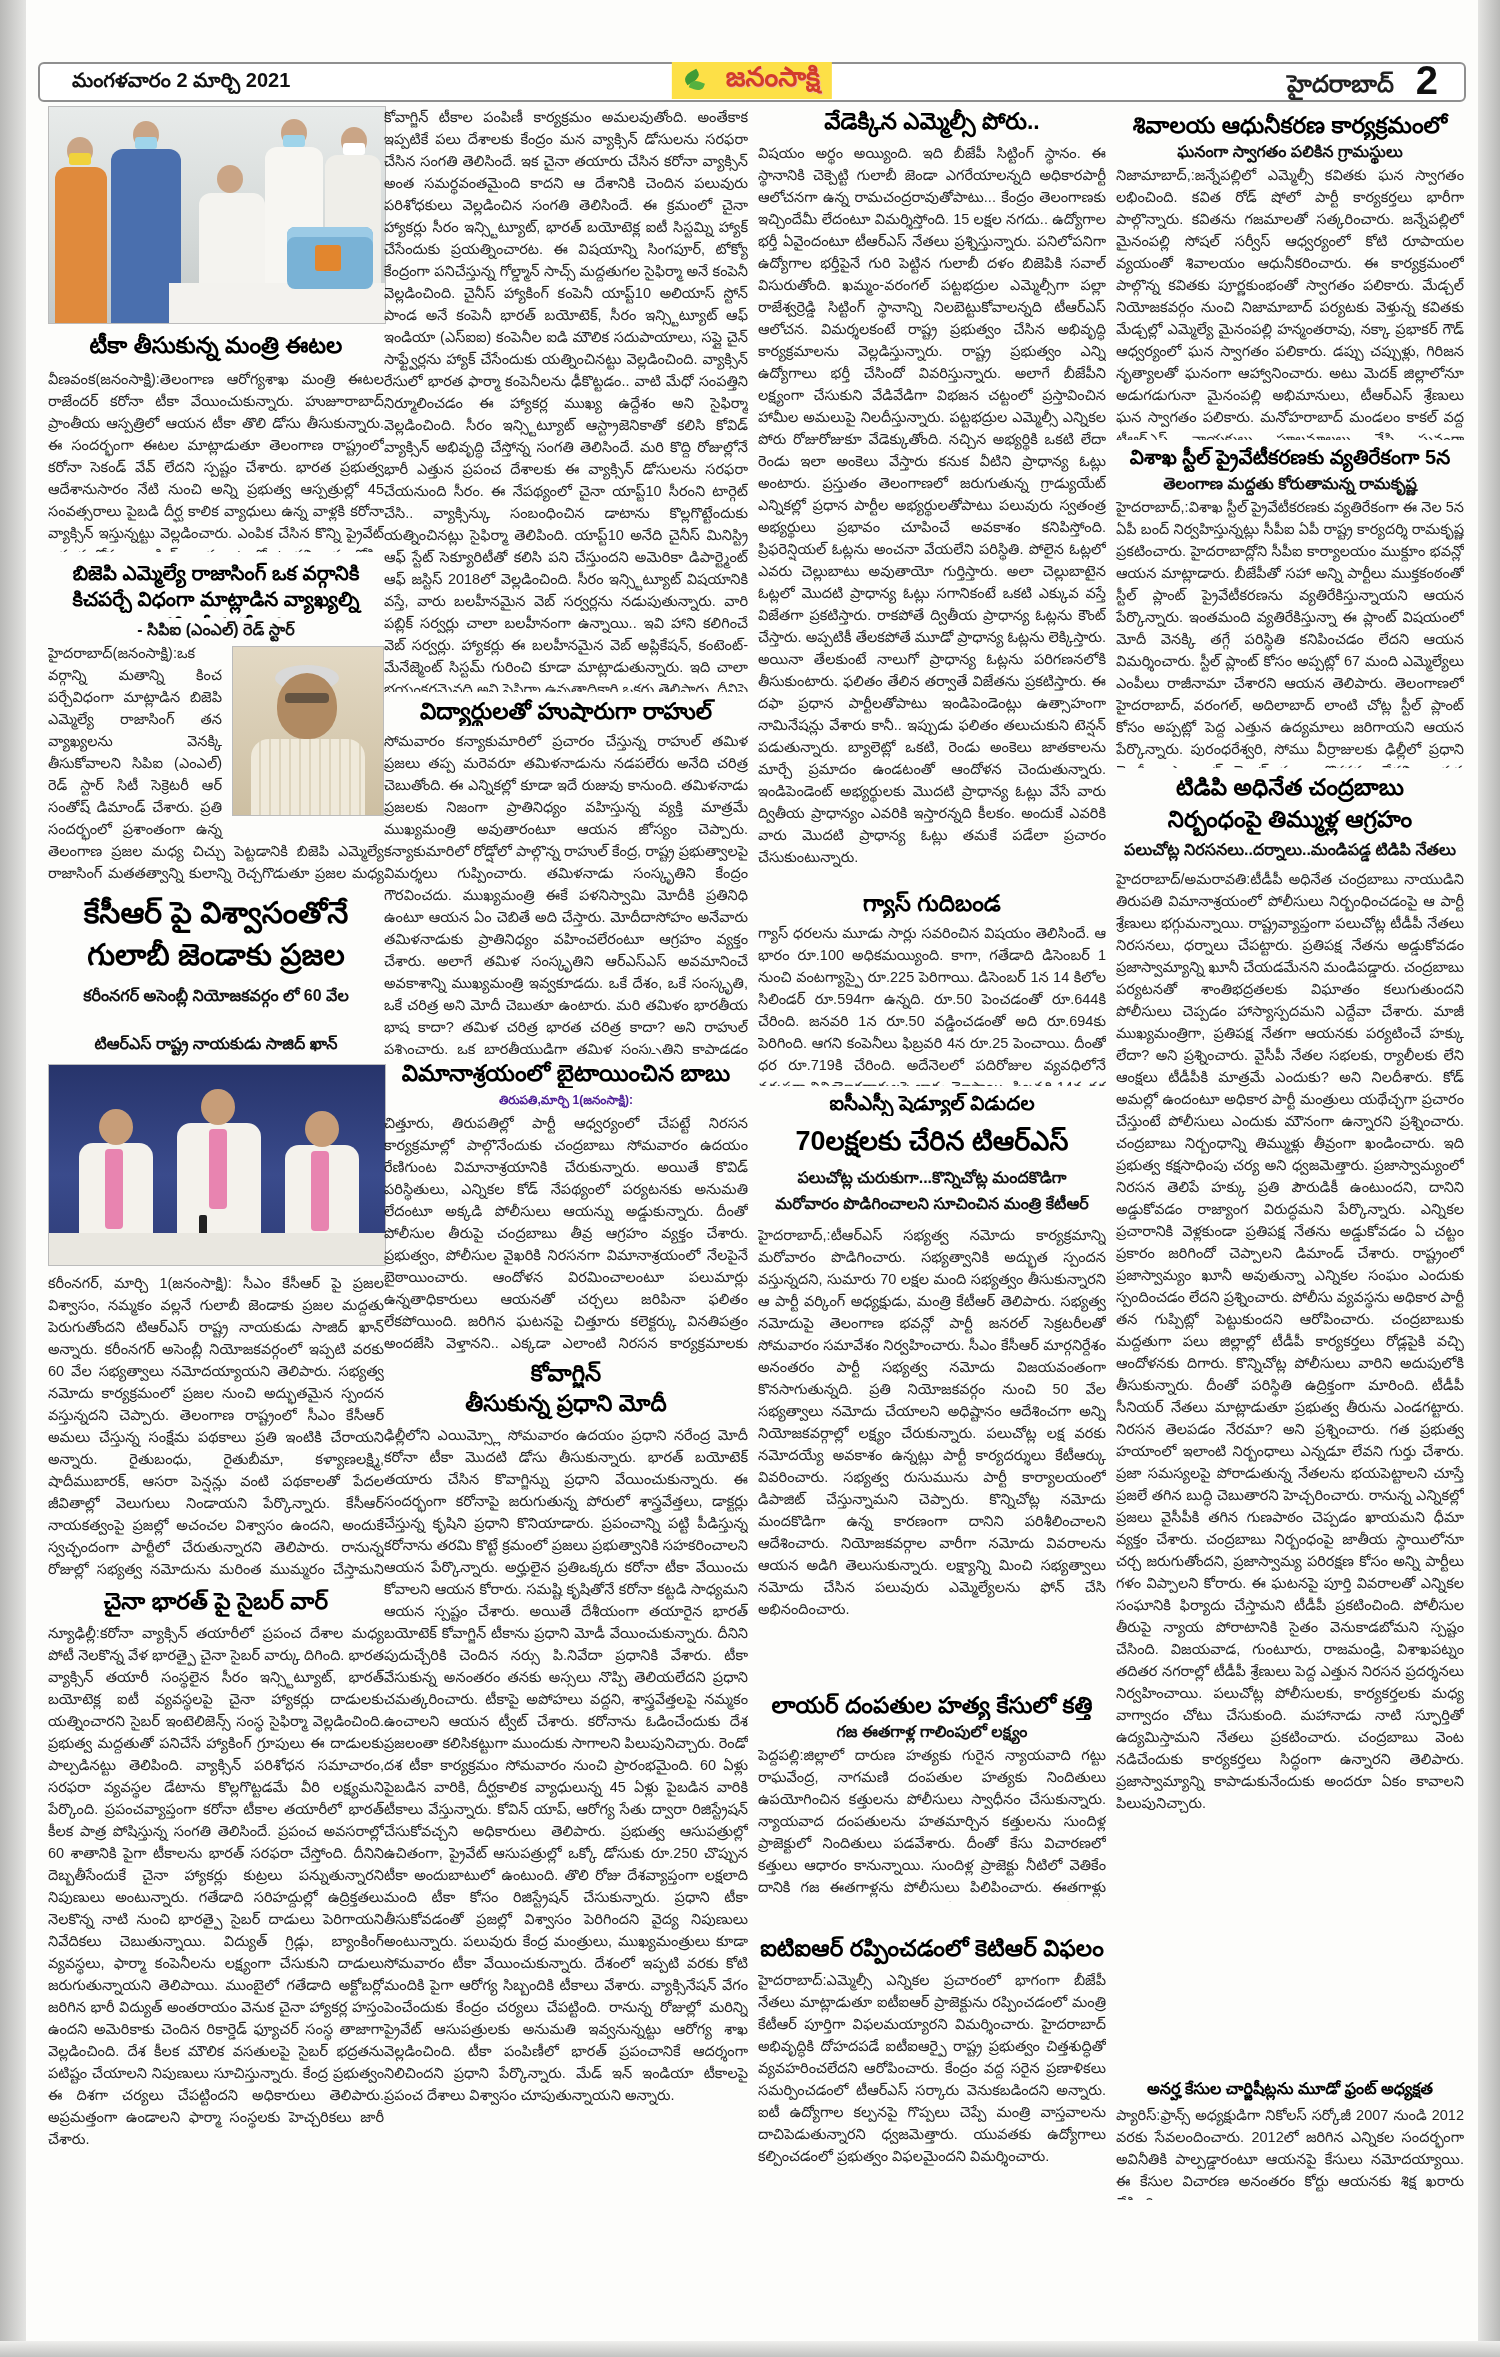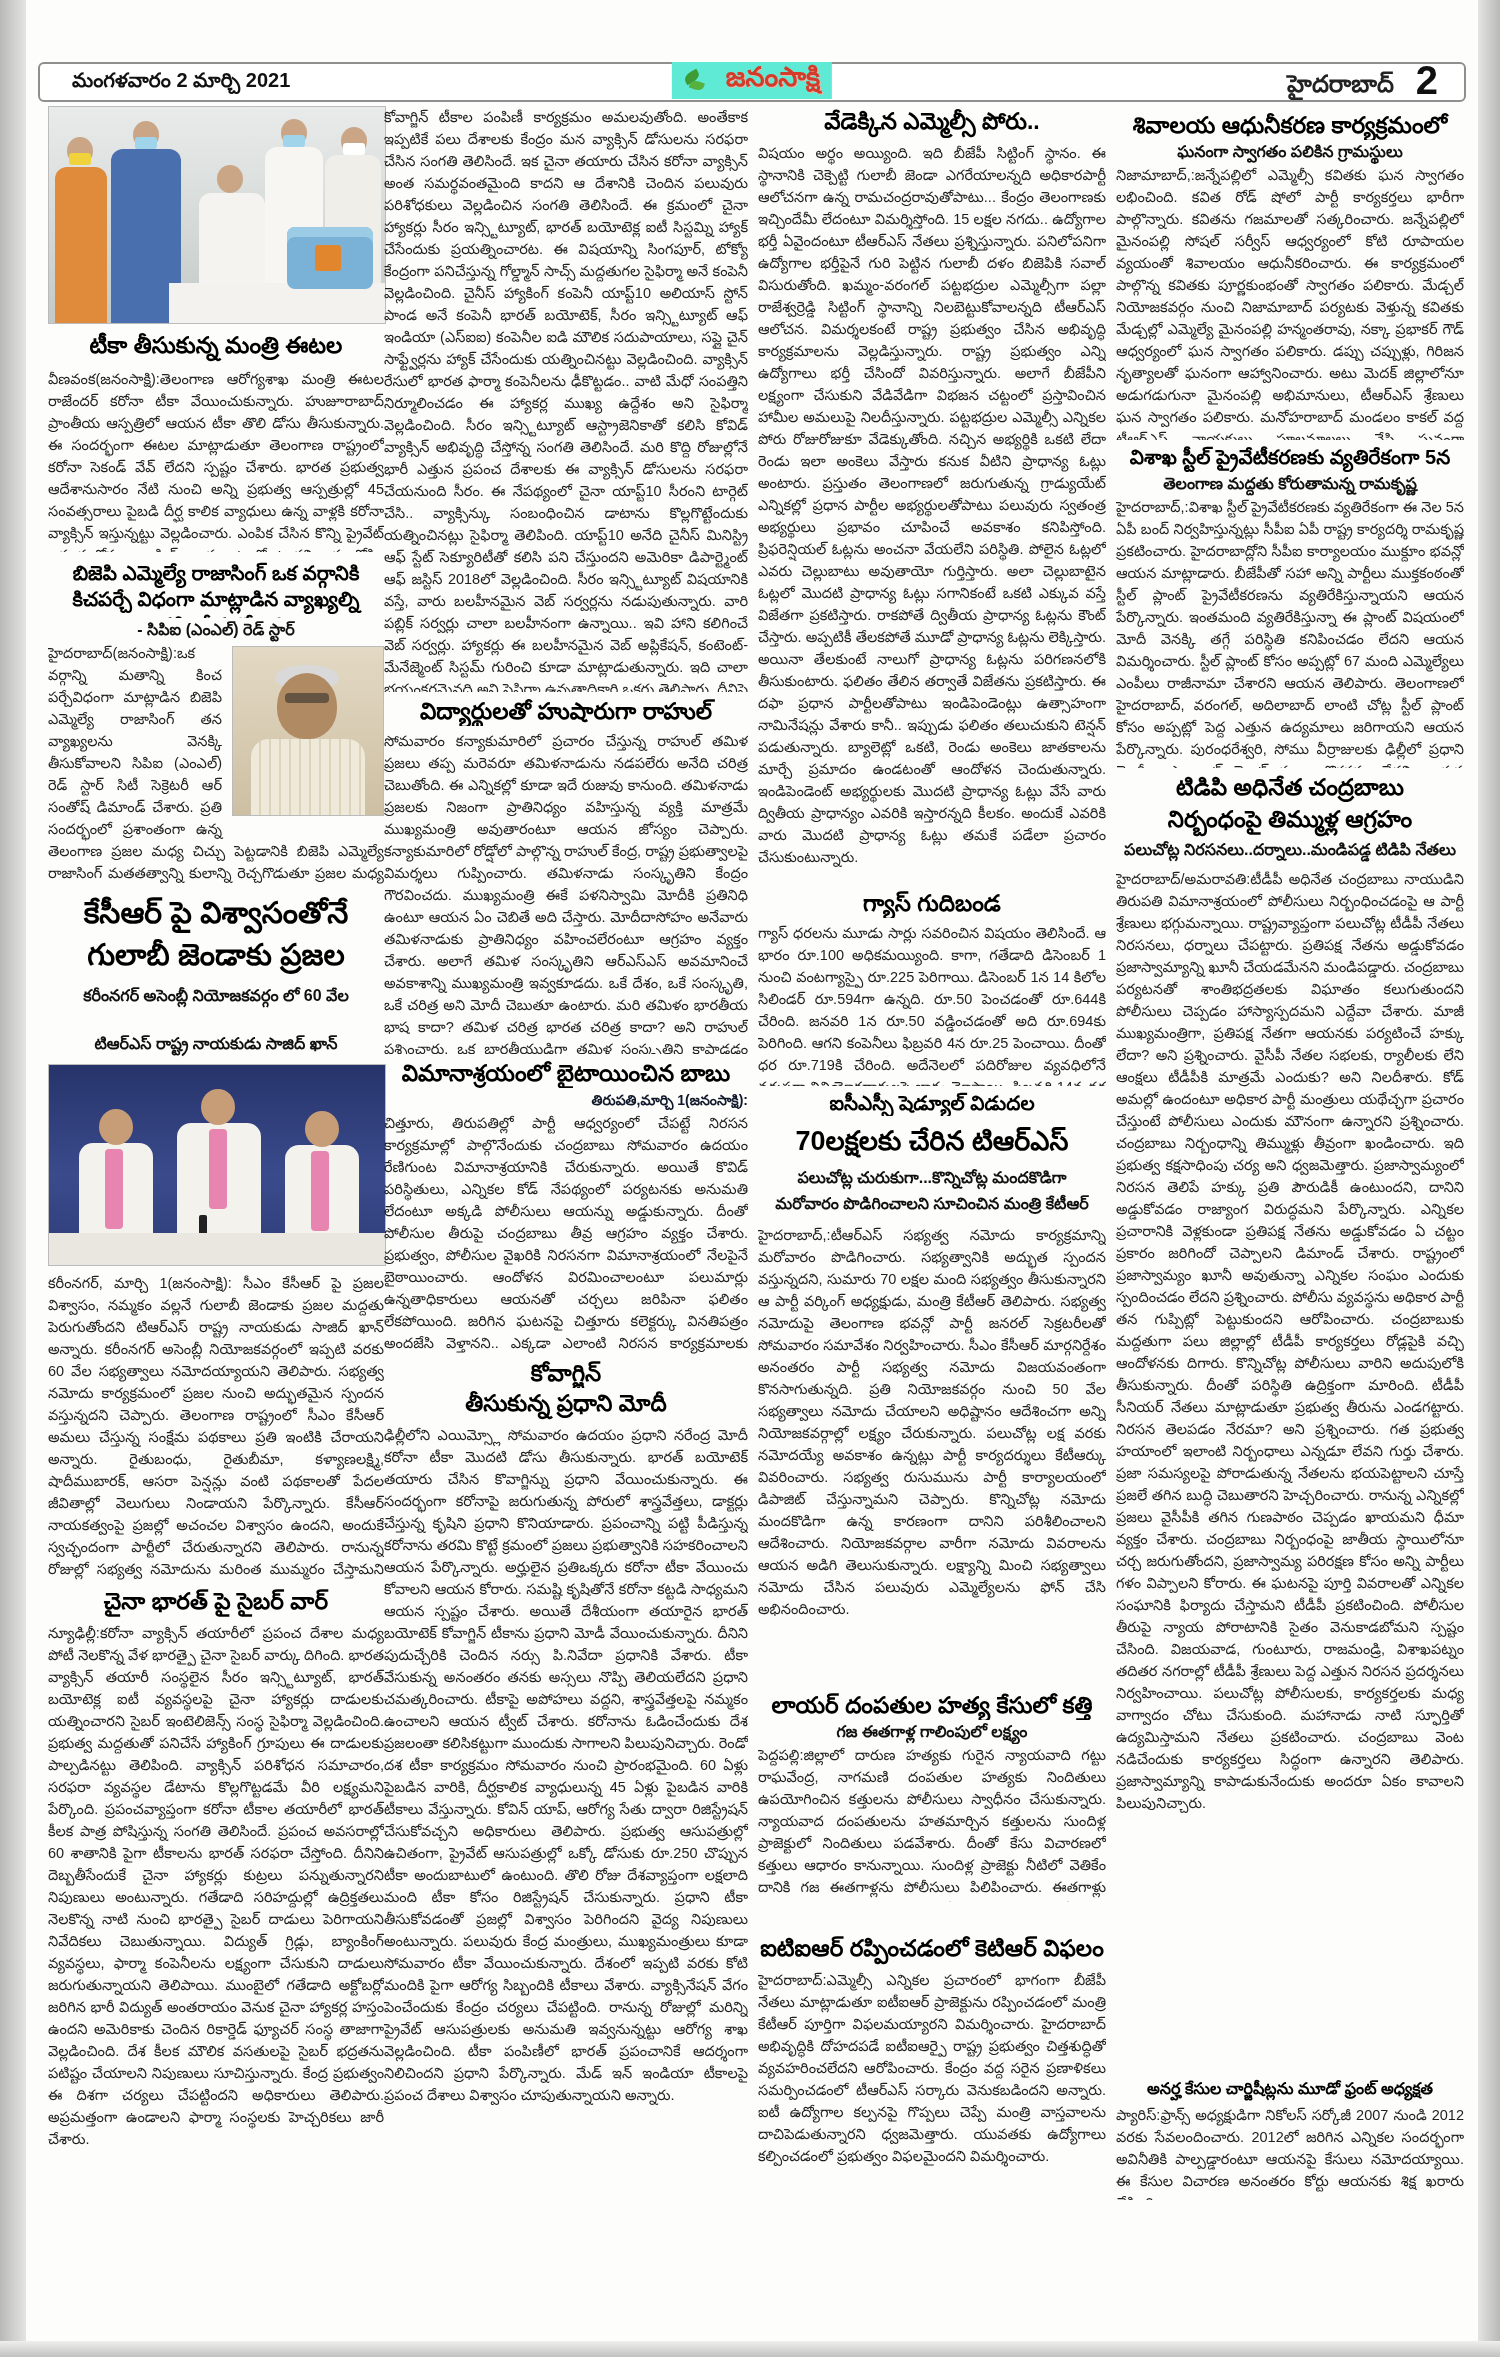--- a/index.html
+++ b/index.html
@@ -6,42 +6,42 @@
   body{background:#cfcfcd; font-family:"Liberation Sans","DejaVu Sans",sans-serif;}
   .page{position:relative;width:1500px;height:2357px;background:#fdfdfb;overflow:hidden;margin:0 auto;}
   .edge{position:absolute;background:linear-gradient(90deg,#b9b9b7,#e4e4e2);}
   .edge.left{left:0;top:0;width:26px;height:2357px;}
   .edge.right{right:0;top:0;width:22px;height:2357px;background:linear-gradient(270deg,#b9b9b7,#e4e4e2);}
   .edge.bottom{left:0;bottom:0;width:1500px;height:16px;background:linear-gradient(0deg,#c2c2c0,#efefed);}
 
   
   .hdr{position:absolute;left:38px;top:62px;width:1424px;height:36px;border:2px solid #8f8f8f;border-radius:6px;background:#fff;}
   .hdr .date{position:absolute;left:32px;top:5px;font-size:20px;font-weight:bold;color:#111;}
-  .hdr .mast{position:absolute;left:50%;top:-2px;transform:translateX(-50%);background:#5eead4;padding:0 12px;display:flex;align-items:center;gap:20px;}
+  .hdr .mast{position:absolute;left:50%;top:-2px;transform:translateX(-50%);background:#fde047;padding:0 12px;display:flex;align-items:center;gap:20px;}
   .mast .leaf{position:relative;width:22px;height:26px;}
   .mast .leaf i{position:absolute;display:block;background:#3f9b35;border-radius:60% 0 60% 0;}
   .mast .leaf i.l1{width:16px;height:10px;left:0;top:4px;transform:rotate(-30deg);}
   .mast .leaf i.l2{width:14px;height:9px;left:6px;top:13px;transform:rotate(20deg);background:#56b13f;}
   .mast .name{font-size:27px;font-weight:bold;color:#d23c2a;text-shadow:1px 1px 0 #f2b3a8;}
   .hdr .edition{position:absolute;right:70px;top:6px;font-size:24px;font-weight:bold;color:#222;}
   .hdr .pageno{position:absolute;right:26px;top:-6px;font-size:40px;font-weight:bold;color:#111;}
 
   .col{position:absolute;top:106px;color:#1b1b1b;}
   .c1{left:48px;width:336px;}
   .c2{left:384px;width:364px;}
   .c3{left:758px;width:348px;}
   .c4{left:1116px;width:348px;}
 
   .body{font-size:14.5px;line-height:22px;text-align:justify;overflow:hidden;color:#1e1e1e;}
   .body .dl{font-weight:normal;}
   .hS{font-weight:bold;text-align:center;font-size:20px;line-height:26px;overflow:hidden;color:#000;}
   .hM{font-weight:bold;text-align:center;font-size:23px;line-height:30px;overflow:hidden;color:#000;}
   .hL{font-weight:bold;text-align:center;font-size:30px;line-height:42px;overflow:hidden;color:#000;}
   .sub{font-weight:bold;text-align:center;font-size:16px;line-height:24px;overflow:hidden;color:#111;}
-  .dline{font-weight:bold;text-align:right;font-size:14px;line-height:24px;overflow:hidden;color:#0f172a;}
+  .dline{font-weight:bold;text-align:center;font-size:12px;line-height:24px;overflow:hidden;color:#4c1d95;}
   .gap4{height:4px;} .gap6{height:6px;} .gap8{height:8px;}
 
   
   .ph{position:relative;overflow:hidden;border:1px solid #bbb;}
   .ph.vax{width:336px;height:216px;background:linear-gradient(180deg,#e8ebea 0%,#d3d8d7 60%,#c3c8c8 100%);}
   .fig{position:absolute;border-radius:12px 12px 0 0;}
   .vax .f1{left:6px;top:60px;width:52px;height:156px;background:#e08a3c;}
   .vax .f2{left:62px;top:42px;width:70px;height:174px;background:#4a6fae;}
   .vax .f3{left:150px;top:86px;width:66px;height:90px;background:#f4f3ef;}
   .vax .f4{left:216px;top:40px;width:58px;height:176px;background:#f7f6f2;}

